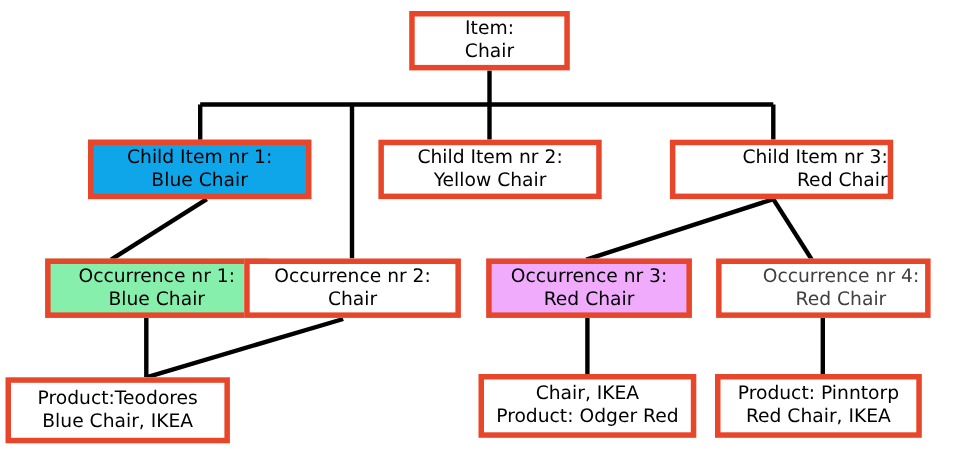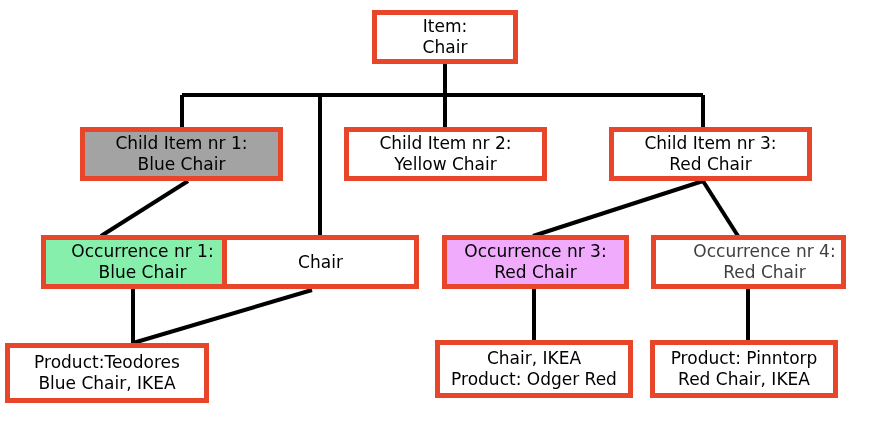--- a/index.html
+++ b/index.html
@@ -65,41 +65,42 @@
       <polyline points="534,289 534,340"></polyline>
       <polyline points="748,289 748,340"></polyline>
     </g>
   </svg>
 
   <div class="node" style="left: 372px; top: 10px; width: 146px; height: 54px; border-color: rgb(232, 70, 42); background: rgb(255, 255, 255); color: rgb(0, 0, 0);">
     <span class="ln">Item:</span>
     <span class="ln">Chair</span>
   </div>
 
-  <div class="node" style="left: 80px; top: 127px; width: 203px; height: 54px; border-color: rgb(232, 70, 42); background: #a3a3a3; color: rgb(0, 0, 0);">
+  <div class="node" style="left: 80px; top: 127px; width: 203px; height: 54px; border-color: rgb(232, 70, 42); background: #0ea5e9; color: rgb(0, 0, 0);">
     <span class="ln">Child Item nr 1:</span>
     <span class="ln">Blue Chair</span>
   </div>
 
   <div class="node" style="left: 344px; top: 127px; width: 203px; height: 54px; border-color: rgb(232, 70, 42); background: rgb(255, 255, 255); color: rgb(0, 0, 0); text-align: right;">
     <span class="ln">Child Item nr 2:</span>
     <span class="ln">Yellow Chair</span>
   </div>
 
-  <div class="node" style="left: 609px; top: 127px; width: 203px; height: 54px; border-color: rgb(232, 70, 42); background: rgb(255, 255, 255); color: rgb(0, 0, 0);">
+  <div class="node" style="left: 609px; top: 127px; width: 203px; height: 54px; border-color: rgb(232, 70, 42); background: rgb(255, 255, 255); color: rgb(0, 0, 0); align-items: flex-end;">
     <span class="ln">Child Item nr 3:</span>
     <span class="ln">Red Chair</span>
   </div>
 
   <div class="node" style="left: 5px; top: 235px; width: 203px; height: 54px; border-color: rgb(232, 70, 42); background: #86efac; color: rgb(0, 0, 0); margin-left: 36px;">
     <span class="ln">Occurrence nr 1:</span>
     <span class="ln">Blue Chair</span>
   </div>
 
   <div class="node" style="left: 222px; top: 235px; width: 197px; height: 54px; border-color: rgb(232, 70, 42); background: rgb(255, 255, 255); color: rgb(0, 0, 0);">
+    <span class="ln">Occurrence nr 2:</span>
     <span class="ln">Chair</span>
   </div>
 
   <div class="node" style="left: 442px; top: 235px; width: 187px; height: 54px; border-color: rgb(232, 70, 42); background: #f0abfc; color: rgb(0, 0, 0);">
     <span class="ln">Occurrence nr 3:</span>
     <span class="ln">Red Chair</span>
   </div>
 
   <div class="node" style="left: 651px; top: 235px; width: 195px; height: 54px; border-color: rgb(232, 70, 42); background: rgb(255, 255, 255); color: #404040; padding-left: 32px;">
     <span class="ln">Occurrence nr 4:</span>

